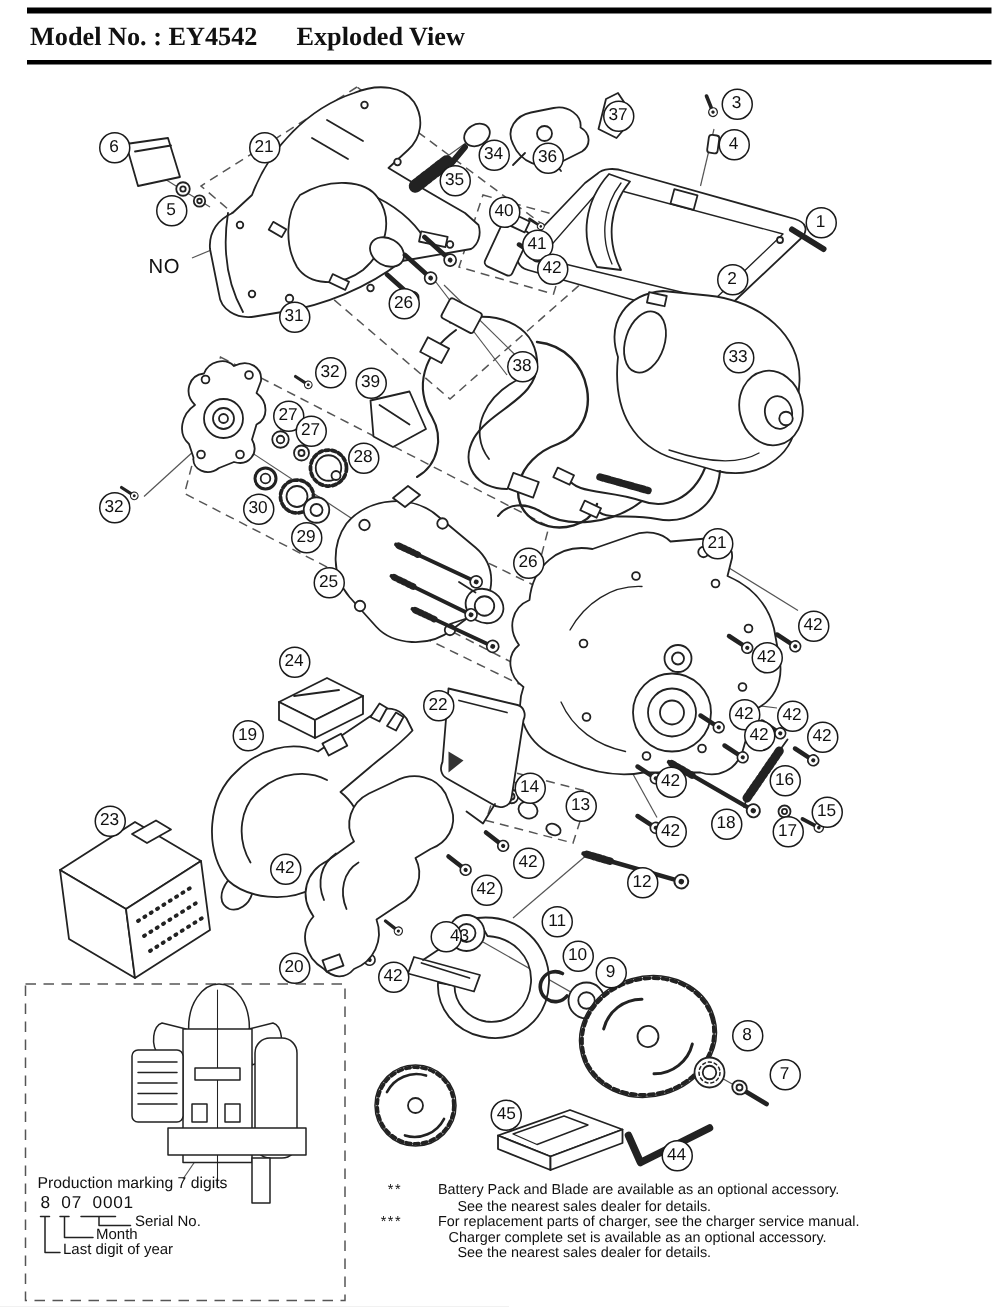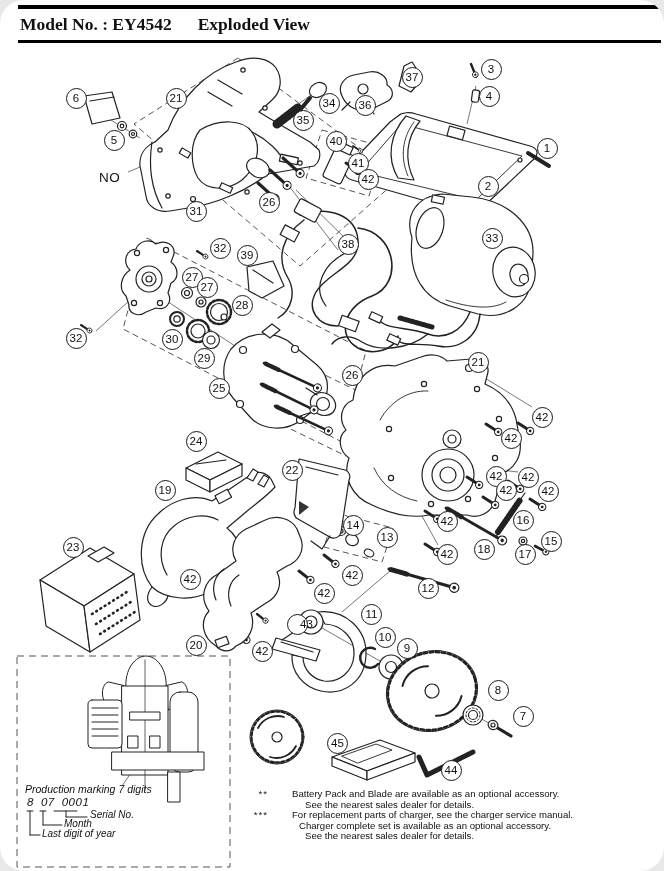--- a/index.html
+++ b/index.html
@@ -1,29 +1,29 @@
 <!DOCTYPE html>
 <html><head>
 <meta charset="utf-8">
 <style>
   html,body{margin:0;padding:0;background:#e8e8e8;}
   .page{position:relative;width:664px;height:871px;background:#ffffff;overflow:hidden;
-        font-family:"Liberation Sans",sans-serif;color:#111;border-radius:24px;}
+        font-family:"Liberation Sans",sans-serif;color:#111;}
   .rule{position:absolute;background:#000;}
   .rule.top{left:18px;top:5px;width:643px;height:4px;}
   .rule.under{left:18px;top:40px;width:643px;height:2.5px;}
   .title{position:absolute;left:20px;top:14px;font-family:"Liberation Serif",serif;
          font-weight:bold;font-size:17.5px;white-space:nowrap;}
   .title .gap{display:inline-block;width:26px;}
   svg.art{position:absolute;left:0;top:0;z-index:1;}
   .callout{position:absolute;width:21px;height:21px;box-sizing:border-box;
            border:1.4px solid #1a1a1a;border-radius:50%;background:#fff;
            font-size:11.5px;line-height:18px;text-align:center;z-index:5;}
   .no-label{position:absolute;left:99px;top:170px;font-size:13.5px;letter-spacing:.5px;z-index:5;}
-  .prod-text{position:absolute;z-index:5;white-space:nowrap;font-style:italic;}
+  .prod-text{position:absolute;z-index:5;white-space:nowrap;}
   #prod-title{left:25px;top:783px;font-size:10.5px;}
   #prod-code{left:27px;top:796px;font-size:11.5px;letter-spacing:.5px;}
   #prod-code span{margin-right:7px;}
   #prod-serial{left:90px;top:809px;font-size:10px;}
   #prod-month{left:64px;top:818px;font-size:10px;}
   #prod-year{left:42px;top:828px;font-size:10px;}
   #footnotes{position:absolute;left:250px;top:789px;width:340px;z-index:5;
              font-size:9.6px;line-height:10.6px;}
   .fn{display:flex;}
   .fn .marker{flex:none;width:18px;text-align:right;padding-right:3px;letter-spacing:1px;}

